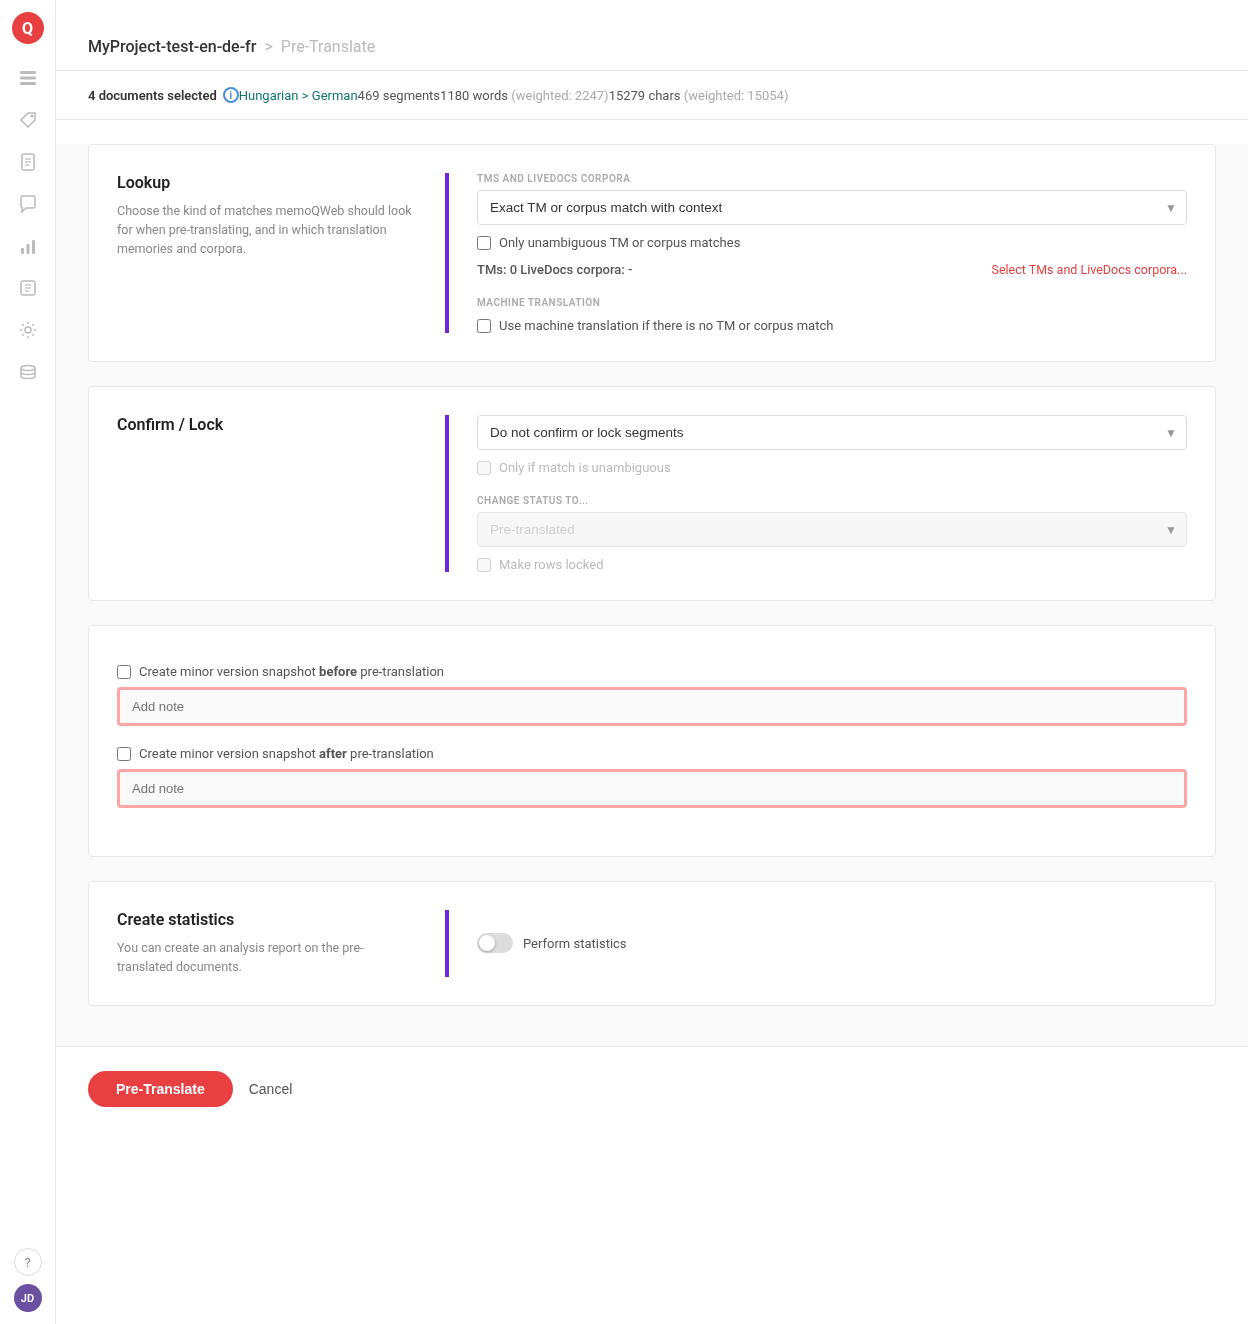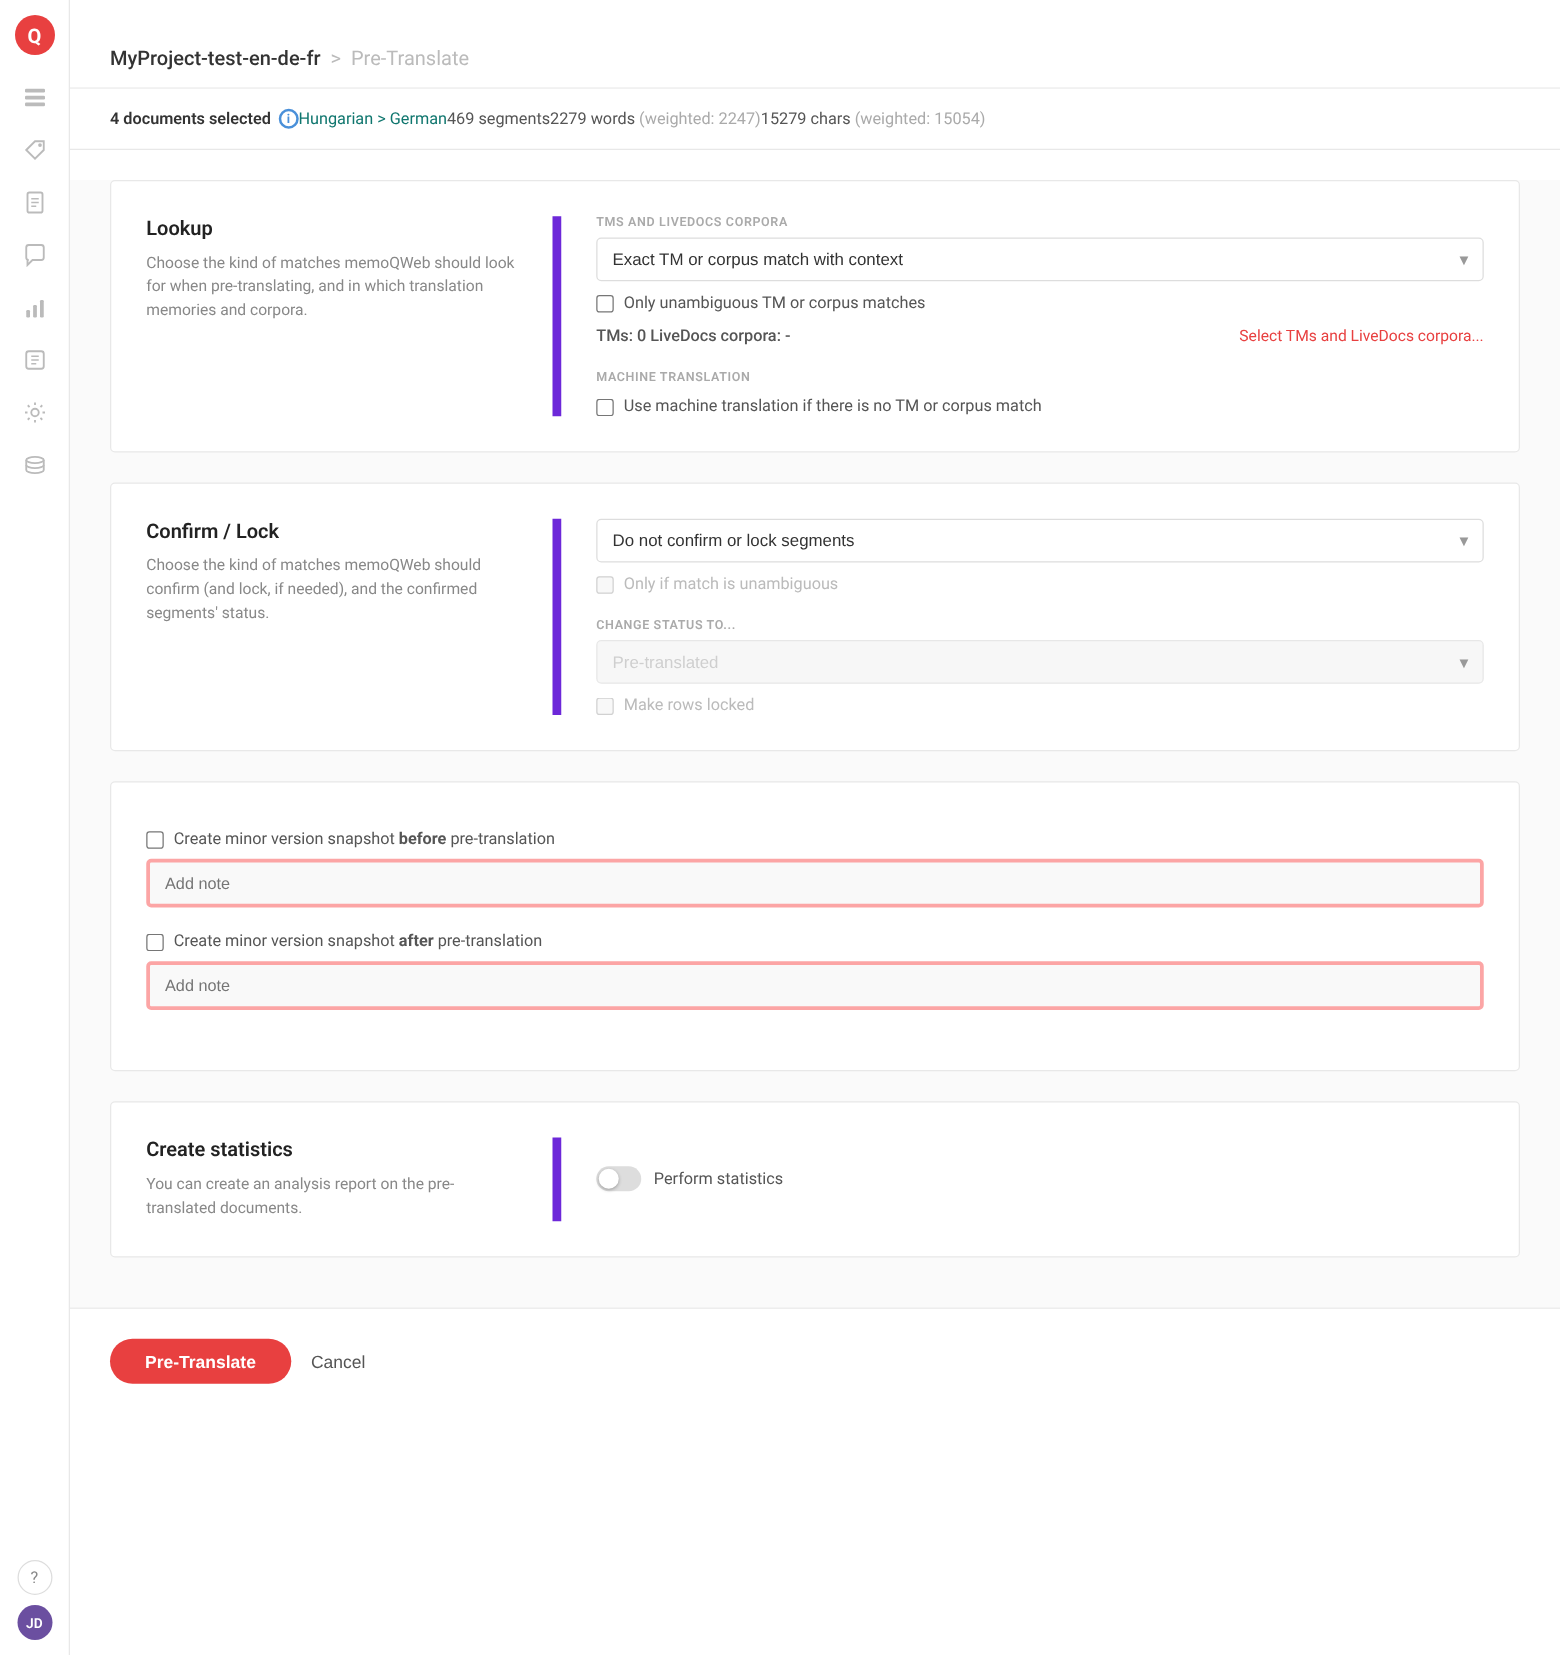--- a/index.html
+++ b/index.html
@@ -110,21 +110,21 @@
       border-radius: 4px;
       padding: 28px 0;
       margin-top: 24px;
       display: flex;
       gap: 0;
     }
     .section-left {
       width: 360px;
       min-width: 360px;
       padding: 0 28px;
-      border-right: 7px solid #6d28d9;
+      border-right: 4px solid #6d28d9;
     }
     .section-right {
       flex: 1;
       padding: 0 28px;
     }
     .section-title {
       font-size: 16px;
       font-weight: 600;
       margin-bottom: 10px;
       color: #222;
@@ -345,21 +345,21 @@
     </div>
 
     <div class="info-bar">
       <span class="info-docs">
         <span>4 documents selected</span>
         <span class="info-circle">i</span>
       </span>
       <span class="info-lang">Hungarian &gt; German</span>
       <span class="info-segs">469 segments</span>
       <span class="info-words">
-        <span>2279 words</span>
+        <span>1180 words</span>
         <span class="weighted">(weighted: 2247)</span>
       </span>
       <span class="info-chars">
         <span>15279 chars</span>
         <span class="weighted">(weighted: 15054)</span>
       </span>
     </div>
 
     <div class="content">
 
@@ -391,21 +391,20 @@
           <div class="checkbox-row">
             <input type="checkbox" id="mt" style="">
             <label for="mt">Use machine translation if there is no TM or corpus match</label>
           </div>
         </div>
       </div>
 
       <div class="section">
         <div class="section-left">
           <div class="section-title">Confirm / Lock</div>
-          <div class="section-desc">Choose the kind of matches memoQWeb should confirm (and lock, if needed), and the confirmed segments' status.</div>
         </div>
         <div class="section-right">
           <div class="select-wrapper">
             <select class="select-box">
               <option>Do not confirm or lock segments</option>
               <option>Exact TM or corpus match with context</option>
               <option>Exact TM or corpus match</option>
               <option>Good TM match (75% or above)</option>
             </select>
             <span class="select-chevron">▼</span>

